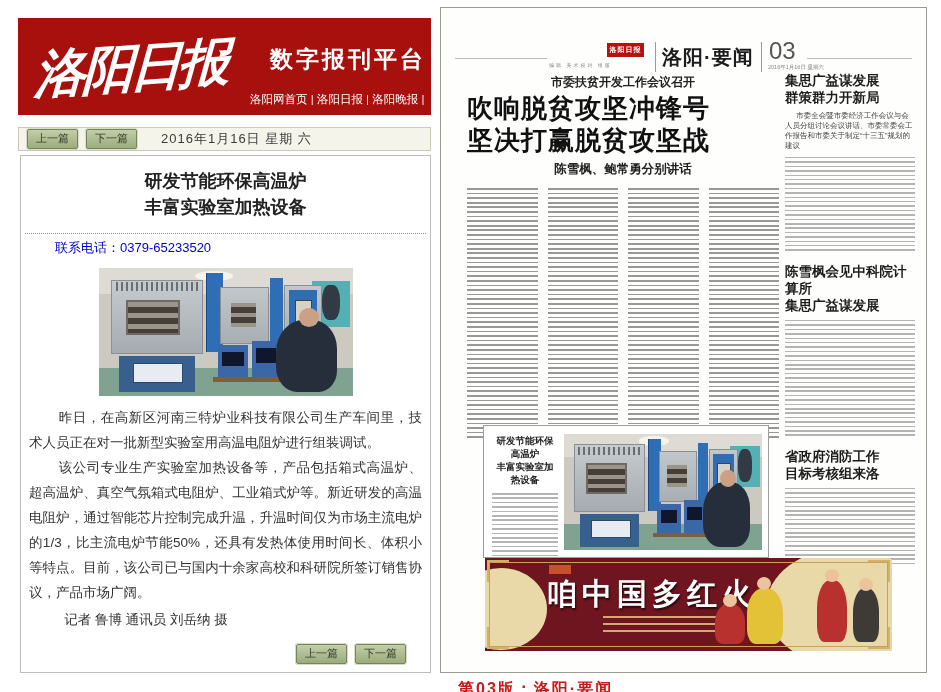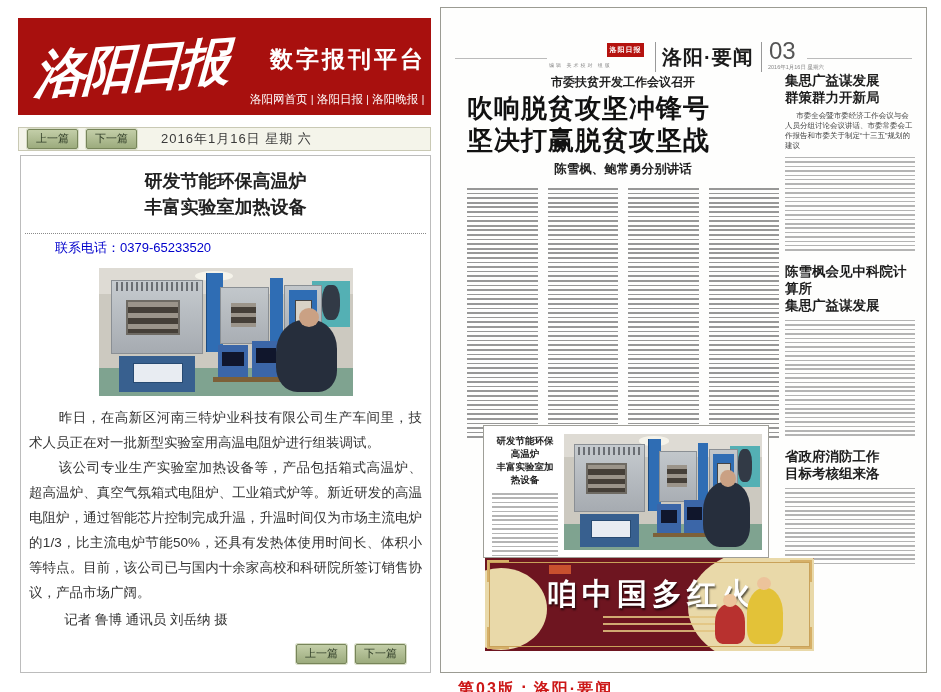--- a/index.html
+++ b/index.html
@@ -64,21 +64,21 @@
   .side-title { font-family:"Liberation Serif", serif; font-weight:bold; font-size:13.5px; line-height:17px; color:#1d1d1d; }
   .side-lead { font-size:7.5px; line-height:10px; color:#444; margin-top:5px; text-indent:1.5em; }
   .side-sim { margin-top:6px; }
 
   .np-box { position:absolute; left:42px; top:417px; width:286px; height:133px; border:1px solid #9f9f98; background:#fff; }
   .npb-left { position:absolute; left:8px; top:9px; width:66px; }
   .npb-title { font-family:"Liberation Serif", serif; font-weight:bold; font-size:9.5px; line-height:13px; color:#222; text-align:center; }
   .npb-byline { font-size:5px; color:#555; margin-top:4px; text-align:right; }
   .npb-photo { position:absolute; left:80px; top:8px; width:198px; height:116px; overflow:hidden; }
 
-  .np-ad { position:absolute; left:44px; top:550px; width:329px; height:93px; background:#6e1520; overflow:hidden; }
+  .np-ad { position:absolute; left:44px; top:550px; width:407px; height:93px; background:#6e1520; overflow:hidden; }
   .ad-frame { position:absolute; inset:4px; border:1px solid #c9a25a; }
   .ad-corner { position:absolute; width:22px; height:22px; }
   .ad-corner.tl { left:2px; top:2px; border-top:2px solid #d6b068; border-left:2px solid #d6b068; }
   .ad-corner.tr { right:2px; top:2px; border-top:2px solid #d6b068; border-right:2px solid #d6b068; }
   .ad-corner.bl { left:2px; bottom:2px; border-bottom:2px solid #d6b068; border-left:2px solid #d6b068; }
   .ad-corner.br { right:2px; bottom:2px; border-bottom:2px solid #d6b068; border-right:2px solid #d6b068; }
   .ad-blobL { position:absolute; left:-30px; top:10px; width:92px; height:82px; background:#e9d9a9; border-radius:50%; }
   .ad-blobR { position:absolute; right:-34px; top:-10px; width:160px; height:118px; background:#e9d9a9; border-radius:50%; }
   .ad-badge { position:absolute; left:64px; top:7px; width:22px; height:9px; background:#c8502e; }
   .ad-title { position:absolute; left:62px; top:16px; color:#fff; font-size:30px; font-weight:900; letter-spacing:5px;

